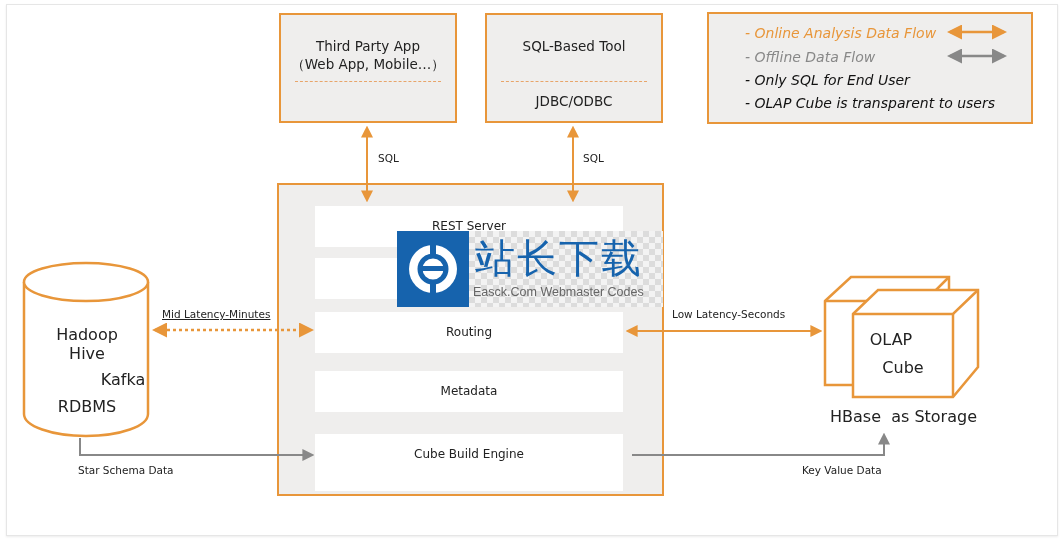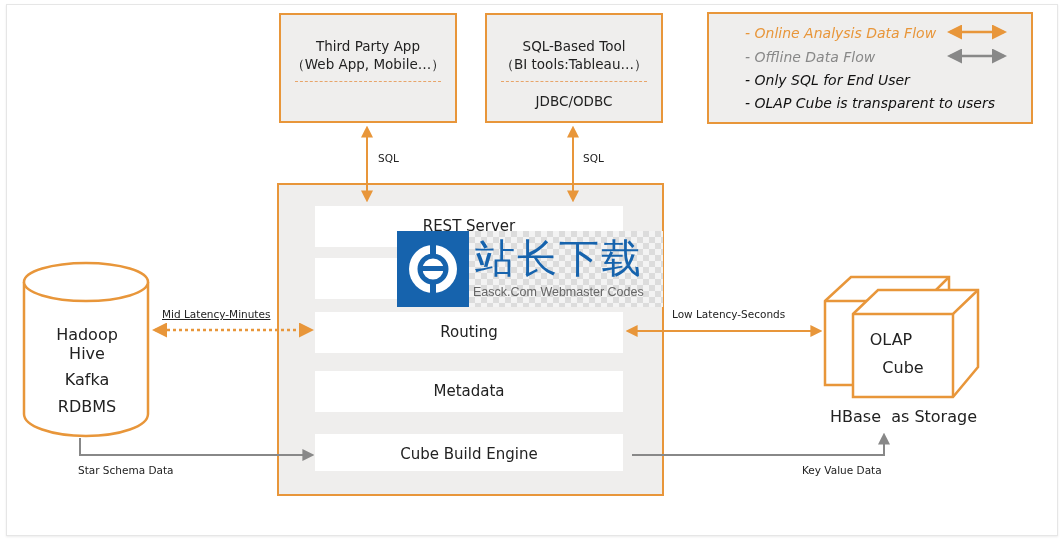--- a/index.html
+++ b/index.html
@@ -6,21 +6,21 @@
   body { width: 1063px; height: 540px; position: relative; overflow: hidden;
          font-family: "DejaVu Sans", sans-serif; color: #222; }
   .frame { position: absolute; left: 6px; top: 4px; width: 1050px; height: 530px;
            background: #fff; border: 1px solid #e6e6e6; box-shadow: 0 1px 2px rgba(0,0,0,0.08); }
   .obox { position: absolute; border: 2px solid #e8963a; background: #efeeed; box-sizing: border-box; }
   .client-title { position: absolute; left: 0; right: 0; text-align: center; font-size: 13.5px; line-height: 20px; color: #222; }
   .client-dotted { position: absolute; left: 14px; right: 14px; border-top: 1px dashed #e8a56a; }
   .client-proto { position: absolute; left: 0; right: 0; text-align: center; font-size: 13.5px; color: #222; }
   .legend-line { position: absolute; left: 36px; font-size: 14px; line-height: 22px; font-style: italic; }
   .layer { position: absolute; left: 36px; width: 308px; background: #ffffff; text-align: center;
-           font-size: 15px; color: #222; }
+           font-size: 12px; color: #222; }
   .lbl { position: absolute; font-size: 10.5px; color: #222; white-space: nowrap; }
   .src-text { position: absolute; left: 22px; width: 130px; text-align: center; font-size: 16px; line-height: 26.5px; color: #222; }
   .cube-text { position: absolute; text-align: center; font-size: 16px; line-height: 28px; color: #222; }
   .storage { position: absolute; font-size: 16px; color: #222; white-space: nowrap; }
   svg.overlay { position: absolute; left: 0; top: 0; }
   .wm { position: absolute; left: 397px; top: 231px; width: 266px; height: 76px;
         background-color: #f3f3f3;
         background-image: linear-gradient(45deg, #dcdcdc 25%, transparent 25%, transparent 75%, #dcdcdc 75%),
                           linear-gradient(45deg, #dcdcdc 25%, transparent 25%, transparent 75%, #dcdcdc 75%);
         background-size: 12px 12px; background-position: 0 0, 6px 6px; }
@@ -34,38 +34,37 @@
 <div class="frame"></div>
 
 <div class="obox" style="left:279px;top:13px;width:178px;height:110px;">
   <div class="client-title" style="top:21px;">Third Party App</div>
   <div class="client-title" style="top:39px;">（Web App, Mobile…）</div>
   <div class="client-dotted" style="top:66px;"></div>
 </div>
 
 <div class="obox" style="left:485px;top:13px;width:178px;height:110px;">
   <div class="client-title" style="top:21px;">SQL-Based Tool</div>
-  <div class="client-title" style="top:39px;">（BI tools:Tableau…）</div>
   <div class="client-dotted" style="top:66px;"></div>
   <div class="client-proto" style="top:78px;">JDBC/ODBC</div>
 </div>
 
 <div class="obox" style="left:707px;top:12px;width:326px;height:112px;">
   <div class="legend-line" style="top:8px;color:#e8963a;">- Online Analysis Data Flow</div>
   <div class="legend-line" style="top:32px;color:#888;">- Offline Data Flow</div>
   <div class="legend-line" style="top:78px;color:#111;">- OLAP Cube is transparent to users</div>
   <div class="legend-line" style="top:55px;color:#111;">- Only SQL for End User</div>
 </div>
 
 <div class="obox" style="left:277px;top:183px;width:387px;height:313px;">
   <div class="layer" style="top:21px;height:41px;line-height:40px;">REST Server</div>
   <div class="layer" style="top:73px;height:41px;line-height:41px;">Query Engine</div>
   <div class="layer" style="top:127px;height:41px;line-height:40px;">Routing</div>
   <div class="layer" style="top:186px;height:41px;line-height:41px;">Metadata</div>
-  <div class="layer" style="top:249px;height:37px;line-height:41px;">Cube Build Engine</div>
+  <div class="layer" style="top:249px;height:57px;line-height:41px;">Cube Build Engine</div>
 </div>
 
 <svg class="overlay" width="1063" height="540">
   <defs>
     <marker id="ao" viewBox="0 0 10 10" refX="8" refY="5" markerWidth="6" markerHeight="6" orient="auto-start-reverse">
       <path d="M0,0 L10,5 L0,10 z" fill="#e8963a"></path>
     </marker>
     <marker id="ag" viewBox="0 0 10 10" refX="8" refY="5" markerWidth="6" markerHeight="6" orient="auto-start-reverse">
       <path d="M0,0 L10,5 L0,10 z" fill="#888"></path>
     </marker>
@@ -98,21 +97,21 @@
     <polyline points="853,314 953,314 978,290" fill="none"></polyline>
     <line x1="953" y1="314" x2="953" y2="397"></line>
   </g>
 </svg>
 
 <div class="lbl" style="left:378px;top:152px;">SQL</div>
 <div class="lbl" style="left:583px;top:152px;">SQL</div>
 
 <div class="src-text" style="top:322px;">Hadoop</div>
 <div class="src-text" style="top:341px;text-align:center;">Hive</div>
-<div class="src-text" style="top:367px;">Kafka</div>
+<div class="src-text" style="top:367px;padding-left:36px;">Kafka</div>
 <div class="src-text" style="top:394px;">RDBMS</div>
 
 <div class="lbl" style="left:162px;top:308px;text-decoration:underline;">Mid Latency-Minutes</div>
 <div class="lbl" style="left:672px;top:308px;">Low Latency-Seconds</div>
 <div class="lbl" style="left:78px;top:464px;">Star Schema Data</div>
 <div class="lbl" style="left:802px;top:464px;">Key Value Data</div>
 
 <div class="cube-text" style="left:841px;width:100px;top:326px;">OLAP</div>
 <div class="cube-text" style="left:853px;width:100px;top:354px;">Cube</div>
 <div class="storage" style="left:830px;top:407px;white-space:pre;">HBase  as Storage</div>

